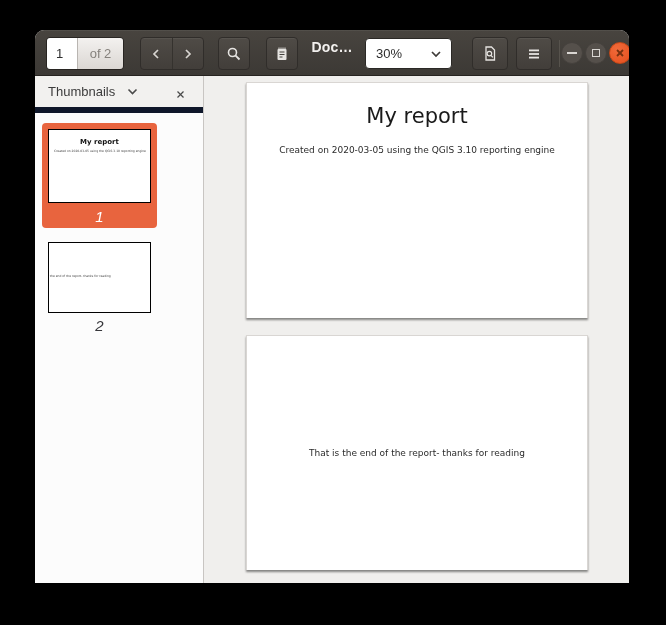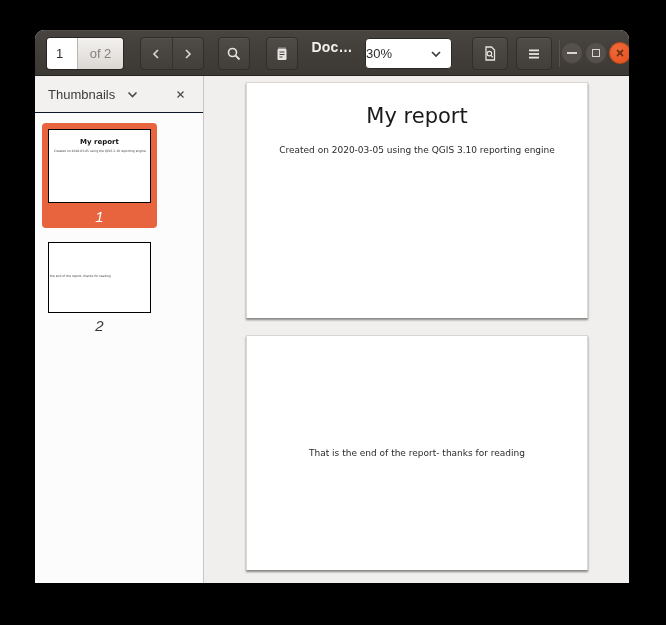--- a/index.html
+++ b/index.html
@@ -46,39 +46,39 @@
   .hb-title {
     position:absolute; left:272px; top:0; width:50px; height:34px;
     display:flex; align-items:center; justify-content:center;
     font-size:14px; font-weight:bold; color:#F2F0EE; letter-spacing:.2px;
   }
   .zoom-combo {
     position:absolute; left:330px; top:8px; width:87px; height:31px;
     background:#FFFFFF; border:1px solid #2B2926; border-radius:4px;
     display:flex; align-items:center; font-size:13px; color:#2E2E2E;
   }
-  .zoom-combo .zv { flex:1; }
+  .zoom-combo .zv { padding-left:10px; flex:1; }
   .zoom-combo svg { margin-right:9px; }
   .btn-pageview { left:437px; width:36px; }
   .btn-menu     { left:481px; width:36px; }
   .hb-sep { position:absolute; left:524px; top:10px; width:1px; height:27px; background:#57534D; }
   .winctl { position:absolute; top:12px; width:22px; height:22px; border-radius:50%;
     display:flex; align-items:center; justify-content:center; }
   .winctl.minmax { background:#55504B; border:1px solid #45413D; }
   .ctl-min { left:526px; } .ctl-max { left:550px; } 
   .ctl-close { left:574px; background:radial-gradient(circle at 35% 30%, #F06A3A, #E54F1D); border:1px solid #C44818; }
   .min-bar { width:10px; height:2px; background:#D9D6D2; }
   .max-box { width:8px; height:8px; border:1.5px solid #D9D6D2; }
 
   
   .content { position:absolute; top:46px; left:0; right:0; bottom:0; display:flex; }
 
   .sidebar { width:169px; background:#FCFCFC; border-right:1px solid #C8C5C2; position:relative; }
   .sidebar-header {
-    height:37px; background:#F2F1EF; border-bottom:1px solid #0f172a;
+    height:37px; background:#F2F1EF; border-bottom:6px solid #0f172a;
     display:flex; align-items:center; position:relative;
   }
   .sidebar-header .shl { margin-left:13px; font-size:13px; color:#3C3C3C; }
   .sidebar-header svg.chev { margin-left:12px; }
   .sidebar-close { position:absolute; right:10px; top:0; width:26px; height:37px;
     display:flex; align-items:center; justify-content:center; }
 
   .sidebar-body { position:relative; height:calc(100% - 37px); }
   .thumb-sel {
     position:absolute; left:7px; top:10px; width:115px; height:105px;

